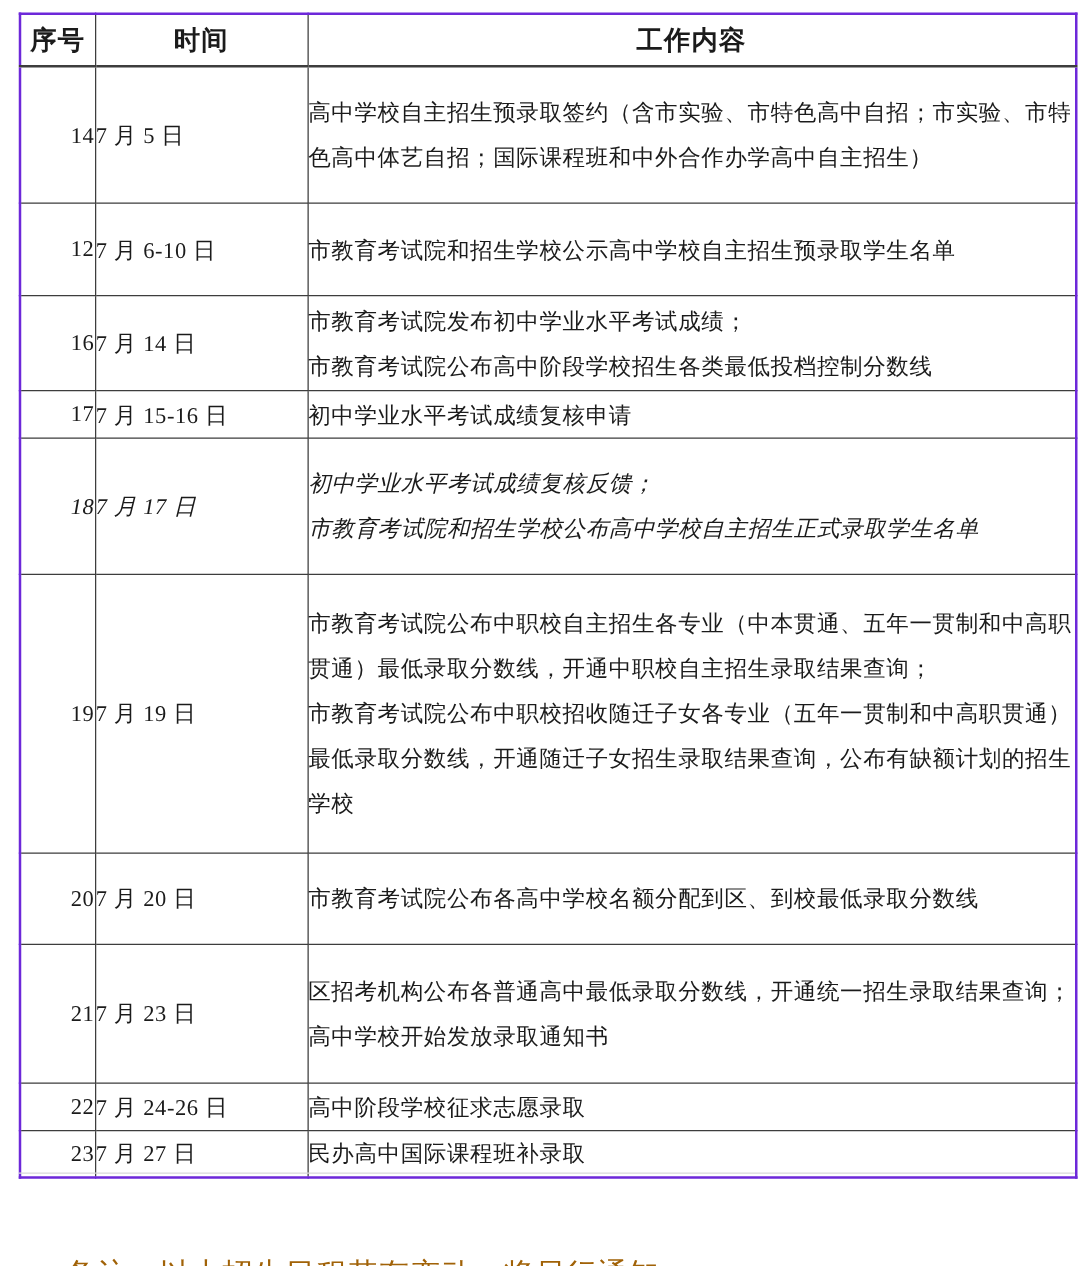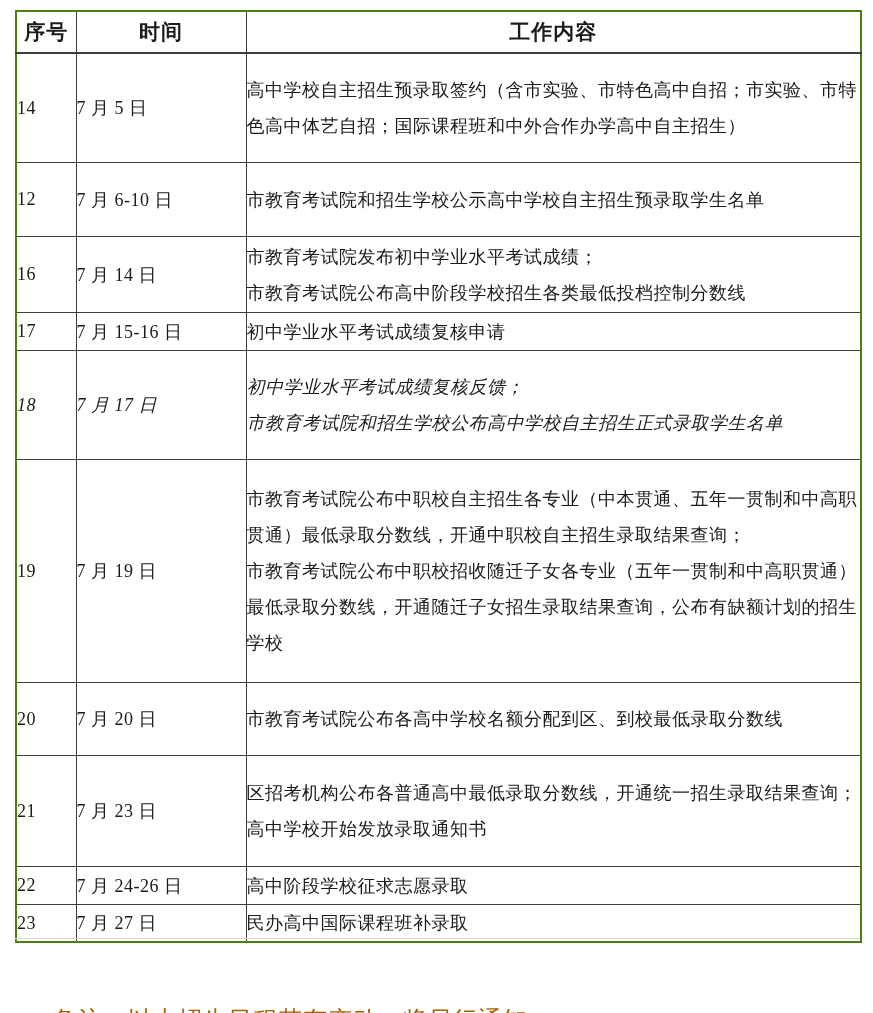--- a/index.html
+++ b/index.html
@@ -16,21 +16,21 @@
     color: #1b1b1b;
     overflow: hidden;
   }
   table.schedule {
     position: absolute;
     left: 15px;
     top: 10px;
     width: 845px;
     border-collapse: collapse;
     table-layout: fixed;
-    border: 2px solid #4d7c0f;
+    border: 2px solid #6d28d9;
   }
   table.schedule col.c1 { width: 60px; }
   table.schedule col.c2 { width: 170px; }
   table.schedule col.c3 { width: 615px; }
 
   table.schedule th {
     font-family: "Liberation Sans", "DejaVu Sans", sans-serif;
     font-weight: 600;
     font-size: 21px;
     text-align: center;
@@ -42,21 +42,21 @@
     letter-spacing: 1px;
   }
   table.schedule td {
     border: 1px solid #3d3d3d;
     vertical-align: middle;
     font-size: 18px;
     letter-spacing: 0.5px;
     padding: 0;
   }
   td.c-no {
-    text-align: left;
+    text-align: right;
     font-size: 20px;
     letter-spacing: 0;
   }
   td.c-date {
     text-align: left;
     padding-left: 9px;
     white-space: nowrap;
   }
   td.c-content {
     padding-left: 12px;

